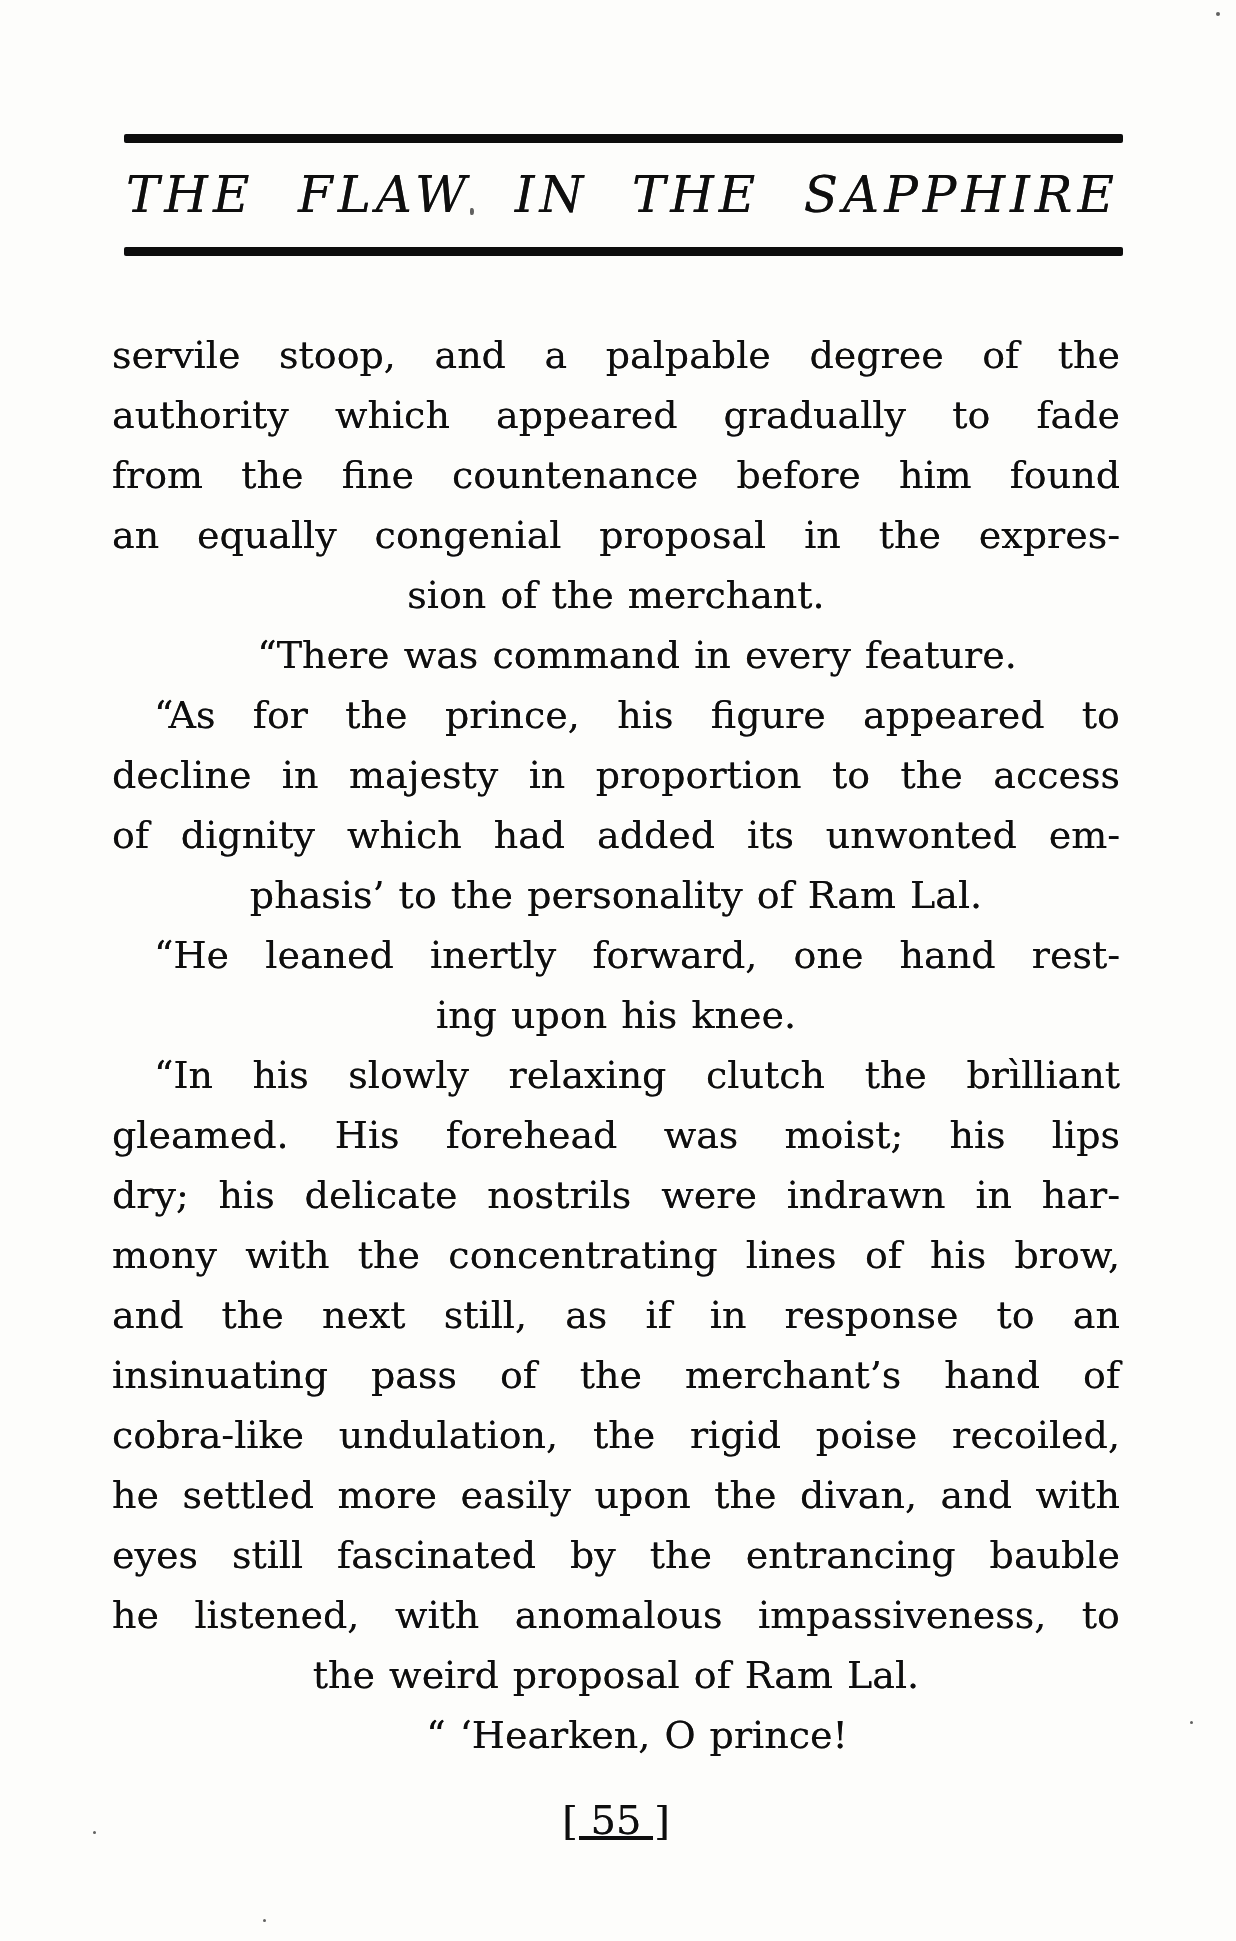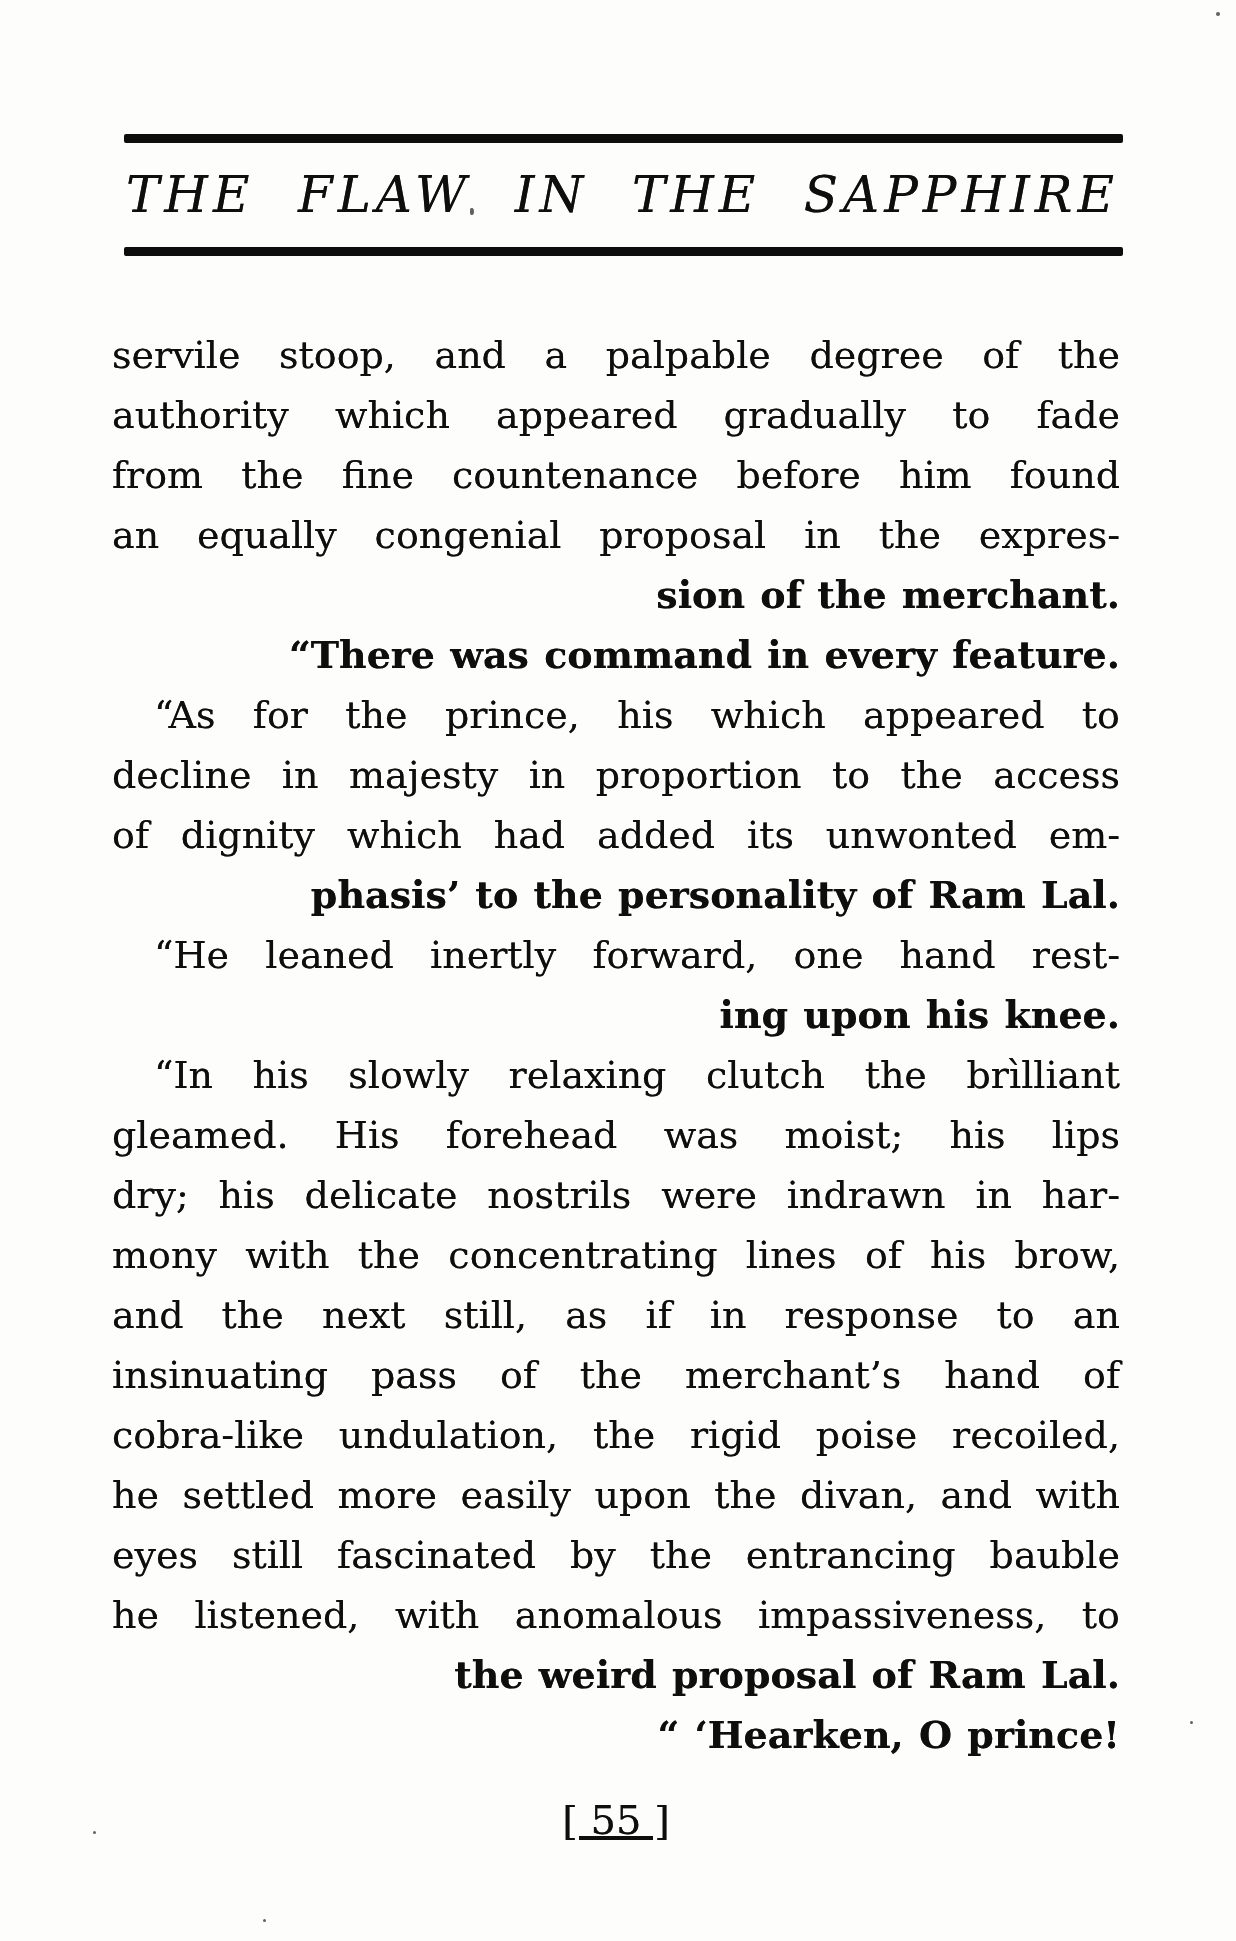--- a/index.html
+++ b/index.html
@@ -46,21 +46,21 @@
     top: 297px;
     width: 1008px;
     font-size: 38px;
     line-height: 60px;
     word-spacing: 2px;
     text-shadow: 0 0 0.5px rgba(10,10,10,0.7);
     margin-top: 28px;
   }
   .line { min-height: 60px; }
   .j { text-align: justify; text-align-last: justify; }
-  .e { text-align: right; font-weight: bold; }
+  .e { text-align: center; }
   .ind { text-indent: 42px; }
   .footer {
     position: absolute;
     left: 112px;
     top: 1790px;
     width: 1008px;
     text-align: center;
     font-size: 40px;
     line-height: 60px;
     text-shadow: 0 0 0.5px rgba(10,10,10,0.7);
@@ -89,21 +89,21 @@
 
   <div class="rule rule-bottom"></div>
 
   <div class="body-text">
     <div class="line j">servile stoop, and a palpable degree of the</div>
     <div class="line j">authority which appeared gradually to fade</div>
     <div class="line j">from the fine countenance before him found</div>
     <div class="line j">an equally congenial proposal in the expres-</div>
     <div class="line e">sion of the merchant.</div>
     <div class="line e ind">“There was command in every feature.</div>
-    <div class="line j ind">“As for the prince, his which appeared to</div>
+    <div class="line j ind">“As for the prince, his figure appeared to</div>
     <div class="line j">decline in majesty in proportion to the access</div>
     <div class="line j">of dignity which had added its unwonted em-</div>
     <div class="line e">phasis’ to the personality of Ram Lal.</div>
     <div class="line j ind">“He leaned inertly forward, one hand rest-</div>
     <div class="line e">ing upon his knee.</div>
     <div class="line j ind">“In his slowly relaxing clutch the brìlliant</div>
     <div class="line j">gleamed.  His forehead was moist; his lips</div>
     <div class="line j">dry; his delicate nostrils were indrawn in har-</div>
     <div class="line j">mony with the concentrating lines of his brow,</div>
     <div class="line j">and the next still, as if in response to an</div>

